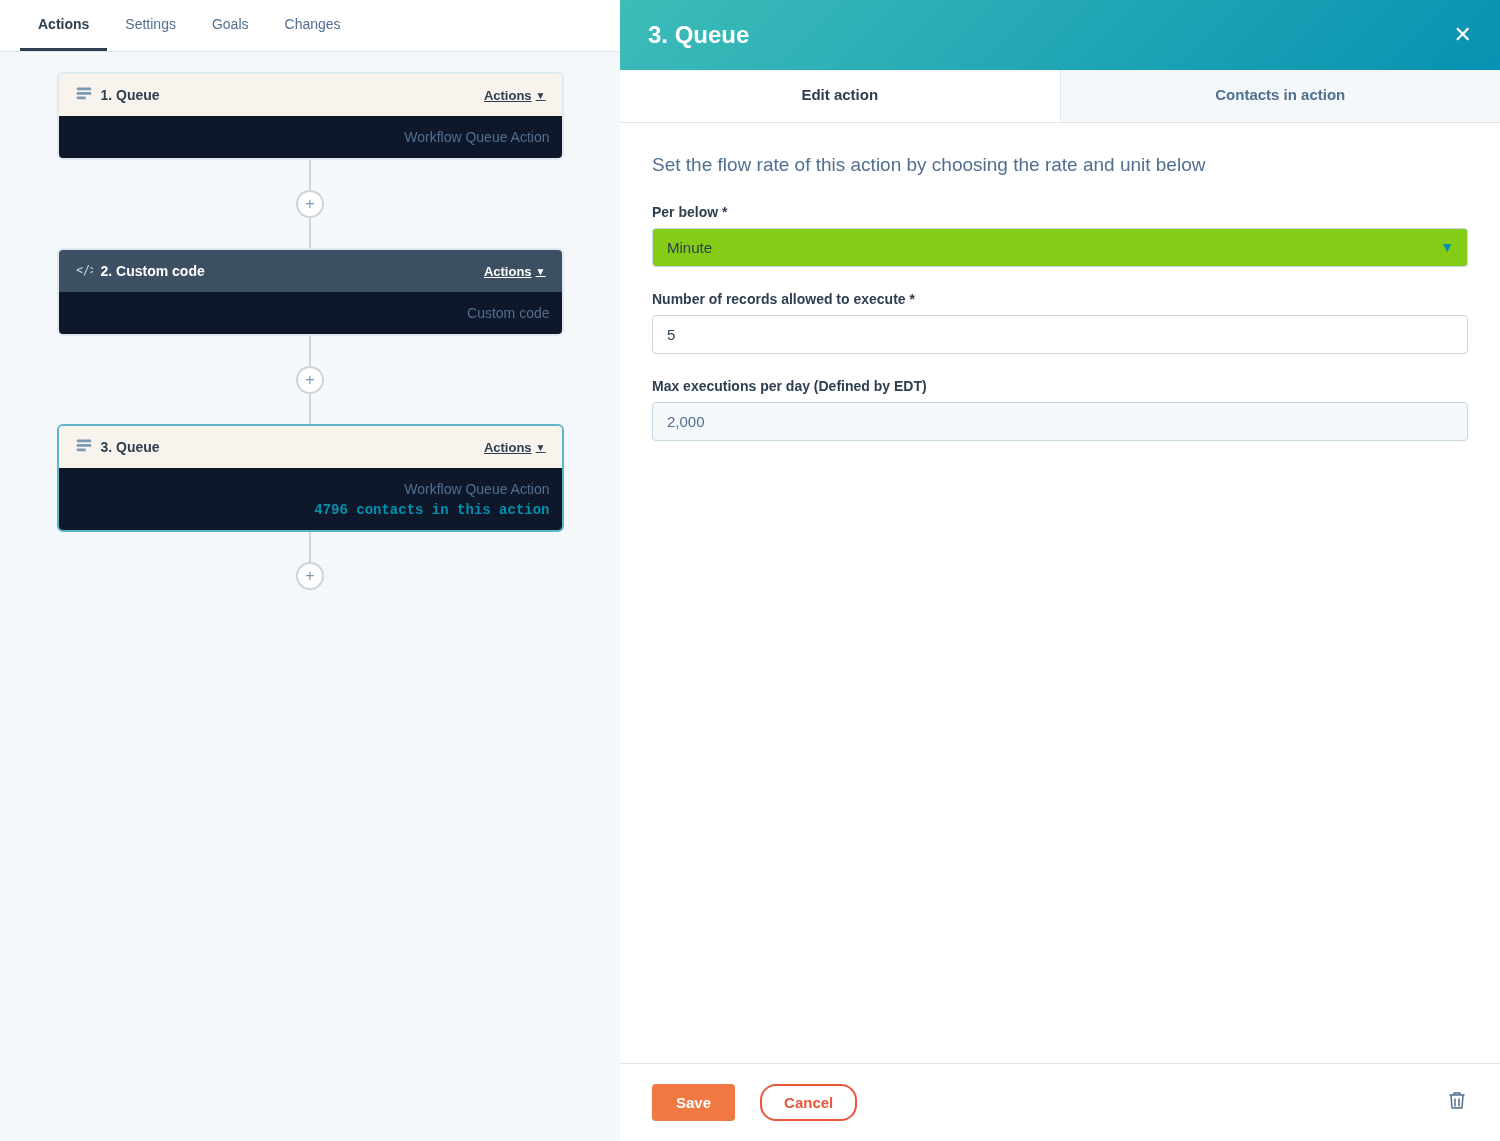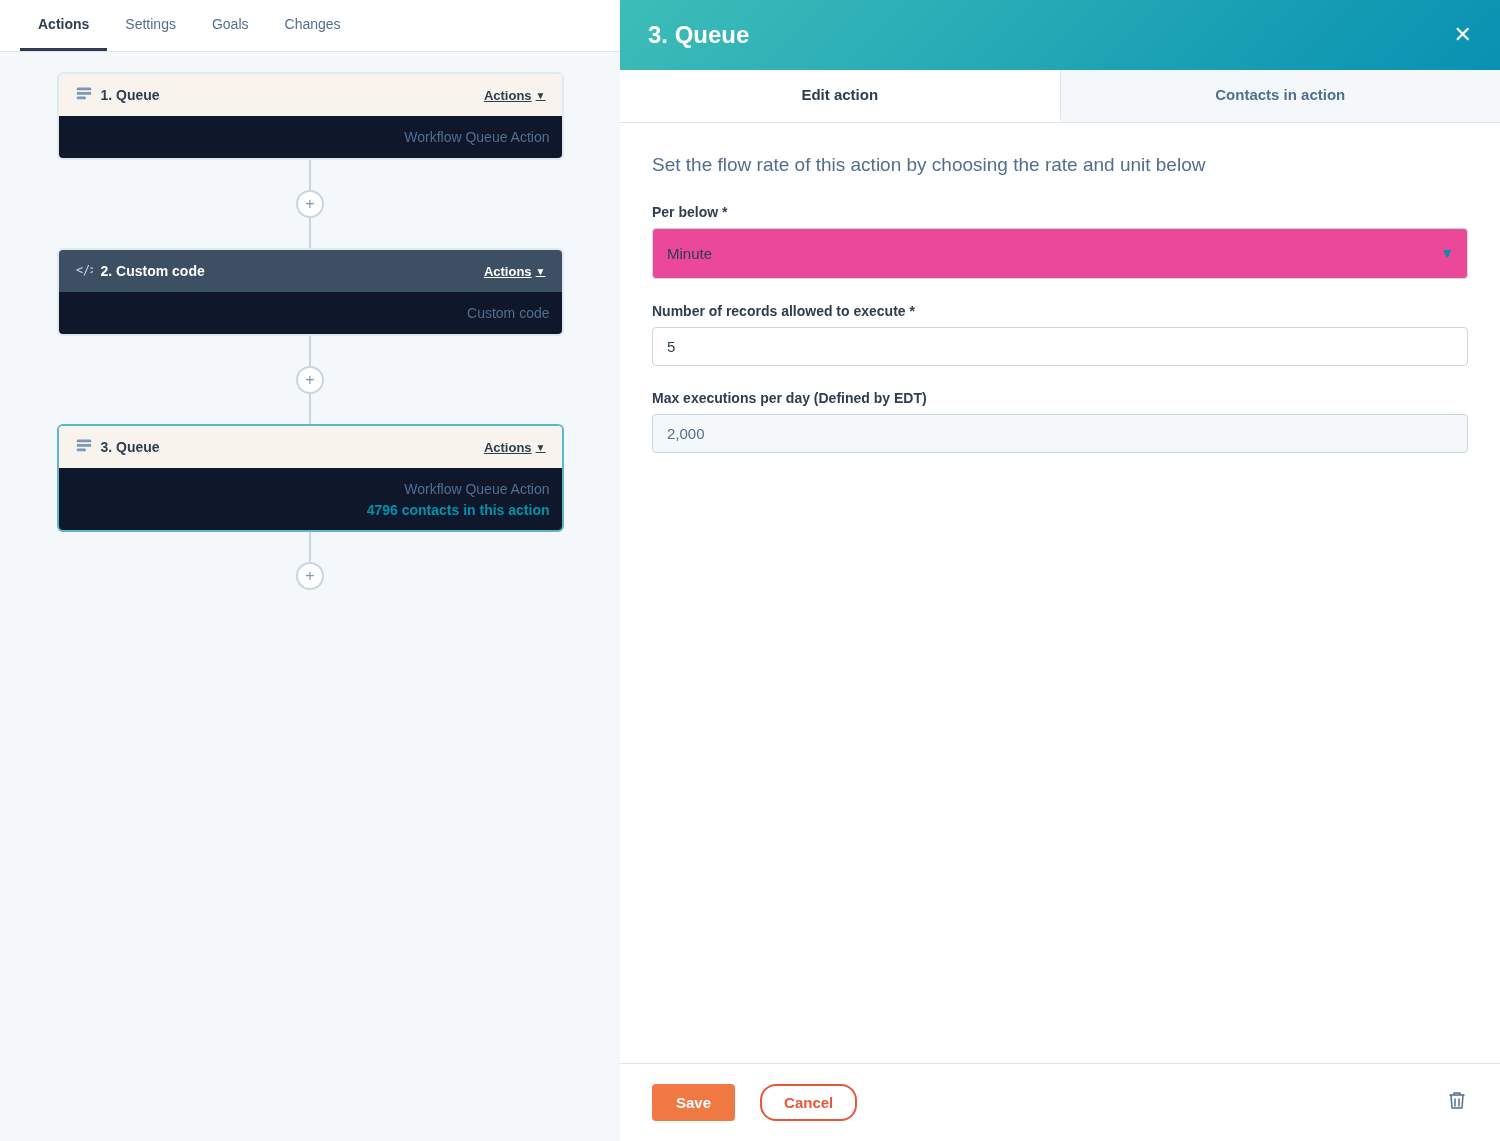--- a/index.html
+++ b/index.html
@@ -30,21 +30,21 @@
     .card-header.dark { background: #3d4f63; }
     .card-header-left { display: flex; align-items: center; gap: 8px; }
     .card-title { font-size: 14px; font-weight: 600; color: #2d3e50; }
     .card-title.dark { color: #fff; }
     .card-actions-btn { font-size: 13px; font-weight: 700; color: #2d3e50; text-decoration: underline; cursor: pointer; display: flex; align-items: center; gap: 4px; }
     .card-actions-btn.dark { color: #fff; }
     .chevron-down { font-size: 10px; }
 
     .card-body { padding: 12px; text-align: right; background: #0f172a; }
     .card-body-text { font-size: 14px; color: #516f90; }
-    .card-body-link { font-size: 14px; color: #0091ae; font-weight: 600; cursor: pointer; display: block; margin-top: 4px; }
+    .card-body-link { font-size: 14px; color: #0091ae; font-weight: 600; cursor: pointer; display: block; margin-top: 4px; font-family: Liberation Mono, monospace; }
 
     
     .right-panel { flex: 1; height: 1141px; display: flex; flex-direction: column; background: #fff; }
 
     .right-header { background: linear-gradient(135deg, #3dbdb8 0%, #0891b2 100%); padding: 0 28px; height: 70px; display: flex; align-items: center; justify-content: space-between; }
     .right-header-title { color: #fff; font-size: 24px; font-weight: 700; }
     .close-btn { color: #fff; font-size: 22px; cursor: pointer; background: none; border: none; line-height: 1; }
 
     .right-tabs { display: flex; border-bottom: 1px solid #e0e5ea; background: #fff; }
     .right-tab { flex: 1; padding: 16px; text-align: center; font-size: 15px; font-weight: 600; color: #516f90; cursor: pointer; border-bottom: 3px solid transparent; }
@@ -52,21 +52,21 @@
     .right-tab:not(.active) { background: #f5f8fa; }
 
     .right-content { flex: 1; padding: 28px 32px; overflow-y: auto; }
 
     .right-description { font-size: 19px; color: #516f90; line-height: 1.5; margin-bottom: 24px; }
 
     .form-group { margin-bottom: 24px; }
     .form-label { font-size: 14px; font-weight: 700; color: #2d3e50; margin-bottom: 8px; display: block; }
 
     .select-wrapper { position: relative; }
-    .form-select { width: 100%; padding: 16px 14px; font-size: 15px; color: #2d3e50; border: 1px solid #c8d6e0; border-radius: 4px; background: #ec4899; appearance: none; -webkit-appearance: none; cursor: pointer; }
+    .form-select { width: 100%; padding: 10px 14px; font-size: 15px; color: #2d3e50; border: 1px solid #c8d6e0; border-radius: 4px; background: #84cc16; appearance: none; -webkit-appearance: none; cursor: pointer; }
     .select-arrow { position: absolute; right: 14px; top: 50%; transform: translateY(-50%); color: #0091ae; font-size: 14px; pointer-events: none; }
 
     .form-input { width: 100%; padding: 10px 14px; font-size: 15px; color: #2d3e50; border: 1px solid #c8d6e0; border-radius: 4px; background: #fff; }
     .form-input-readonly { background: #f5f8fa; color: #516f90; }
 
     .right-footer { padding: 20px 32px; border-top: 1px solid #e0e5ea; display: flex; align-items: center; gap: 25px; }
     .btn-save { background: #f07842; color: #fff; border: none; padding: 10px 24px; font-size: 15px; font-weight: 700; border-radius: 4px; cursor: pointer; }
     .btn-cancel { background: #fff; color: #e8573a; border: 2px solid #e8573a; padding: 8px 22px; font-size: 15px; font-weight: 700; border-radius: 16px; cursor: pointer; }
     .btn-delete { margin-left: auto; background: none; border: none; cursor: pointer; color: #516f90; font-size: 20px; }
 

